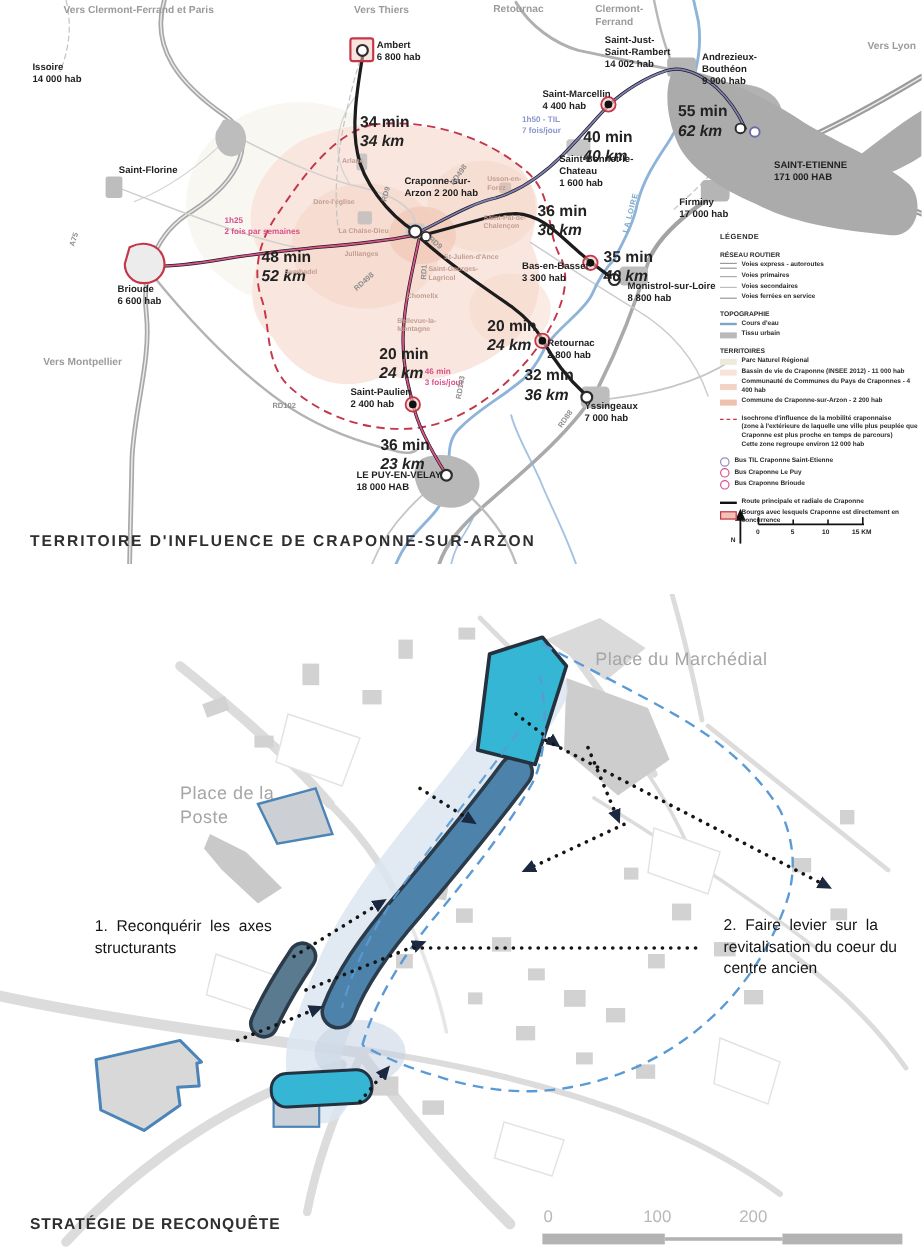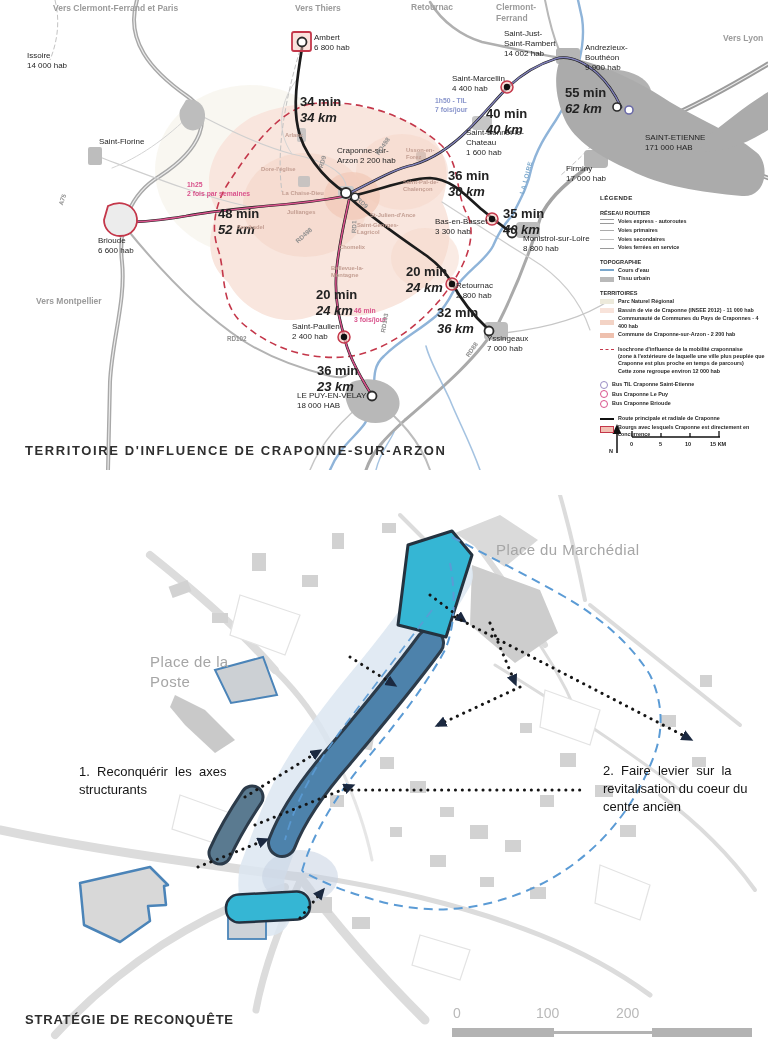--- a/index.html
+++ b/index.html
@@ -1,19 +1,19 @@
 <!DOCTYPE html>
 <html><head>
 <meta charset="utf-8">
 <style>
   *{margin:0;padding:0;box-sizing:border-box}
   html,body{width:768px;height:1045px}
   body{position:relative;background:#fff;font-family:"Liberation Sans",sans-serif;overflow:hidden}
   svg.layer{position:absolute;left:0}
-  .m1lbl{position:absolute;font-size:8px;line-height:1.22;font-weight:400;color:#1f1f1f;white-space:pre-line}
+  .m1lbl{position:absolute;font-size:8px;line-height:1.22;font-weight:700;color:#1f1f1f;white-space:pre-line}
   .dir{position:absolute;font-size:8.5px;font-weight:700;color:#9b9b9b;white-space:pre-line;line-height:1.25}
   .time{position:absolute;font-size:13px;font-weight:700;color:#222;line-height:1.25}
   .time .km{font-style:italic}
   .bus{position:absolute;font-size:6.8px;font-weight:700;color:#d9538c;line-height:1.3;white-space:pre-line}
   .bus.til{color:#8a96cc}
   .rd{position:absolute;font-size:6.3px;font-weight:700;color:#8f8f8f;white-space:nowrap;transform-origin:0 0}
   .rd.water{color:#7aa7cc;letter-spacing:.6px}
   .minor{position:absolute;font-size:5.8px;font-weight:700;color:#c39e92;line-height:1.2;white-space:pre-line}
   .legendbox{position:absolute;left:600px;top:194px;width:168px;color:#2a2a2a}
   .lg-title{font-size:6.2px;font-weight:700;letter-spacing:.4px;margin-bottom:9px}

